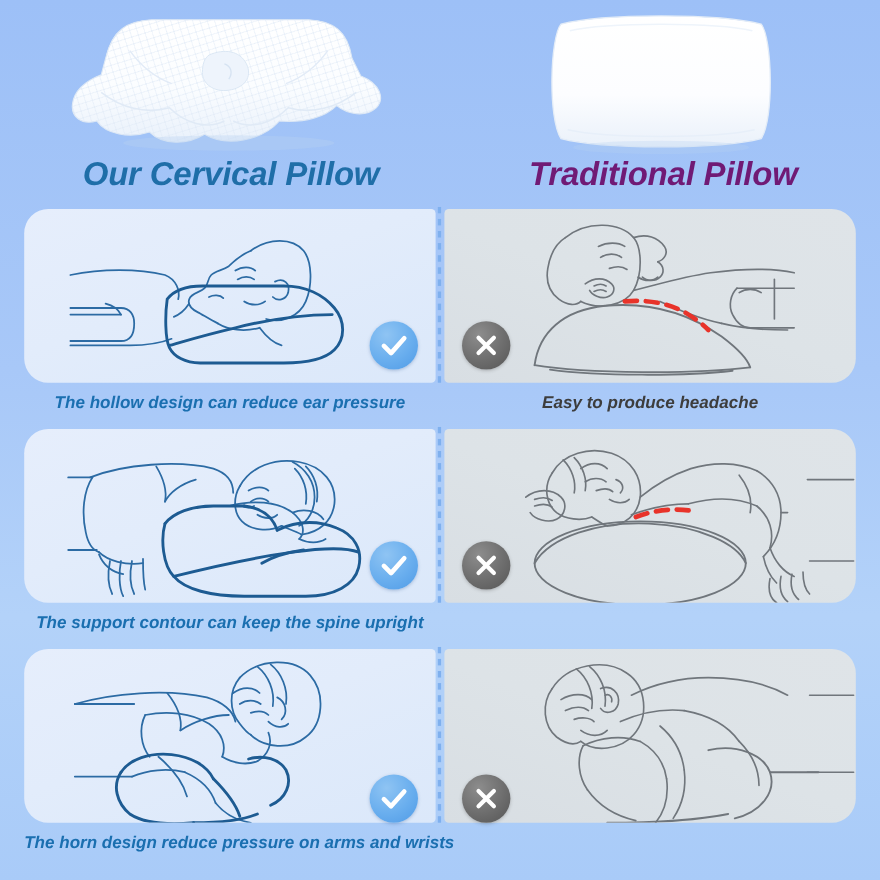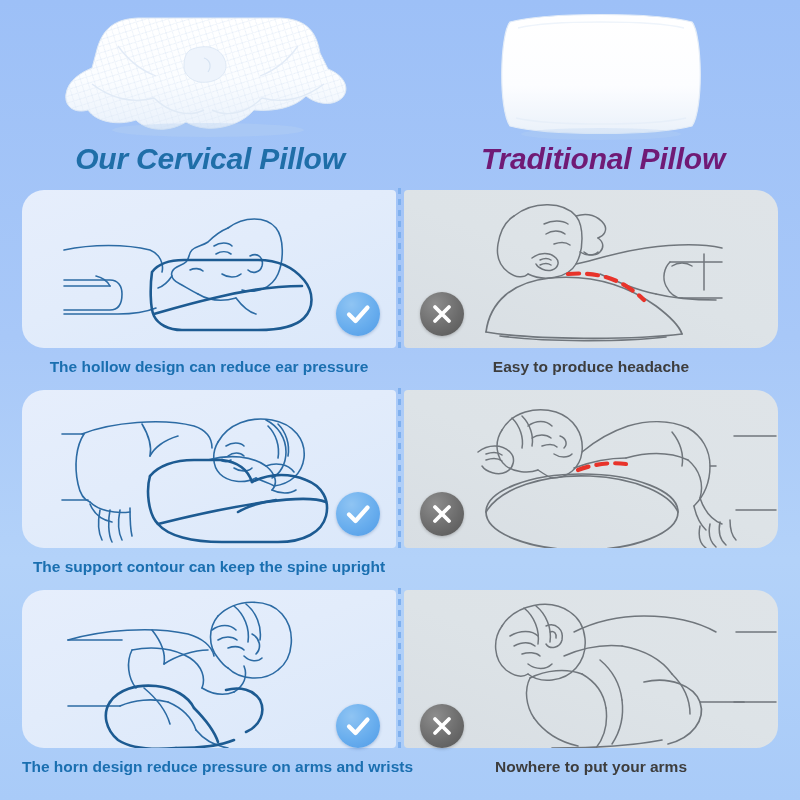--- a/index.html
+++ b/index.html
@@ -70,21 +70,21 @@
     box-shadow:0 1px 3px rgba(40,80,140,.3);
   }
   .mark-x {
     left:420px; top:106px;
     background:radial-gradient(circle at 35% 28%, #8d8d8d 0%, #6d6d6d 55%, #555 100%);
     box-shadow:0 1px 3px rgba(60,60,60,.3);
   }
 
   .caption {
     position:absolute; top:166px; height:30px; line-height:30px;
-    font-size:15.5px; font-weight:700; white-space:nowrap;
+    font-size:15.5px; font-style:italic; font-weight:700; white-space:nowrap;
   }
   .cap-good { left:22px;  width:374px; text-align:center; color:#1a6fb0; }
   .cap-bad  { left:404px; width:374px; text-align:center; color:#3d3d3d; }
 
   .row-3 .mark-check { top:118px; }
   .row-3 .mark-x     { top:118px; }
 </style>
 </head>
 <body>
 
@@ -457,14 +457,13 @@
       <path d="M6 15.5 L12.5 22 L24.5 8.5" fill="none" stroke="#fff" stroke-width="4.2" stroke-linecap="round" stroke-linejoin="round"></path>
     </svg>
   </div>
   <div class="mark mark-x">
     <svg viewBox="0 0 30 30">
       <path d="M8 8 L22 22 M22 8 L8 22" fill="none" stroke="#fff" stroke-width="3.8" stroke-linecap="round"></path>
     </svg>
   </div>
 
   <div class="caption cap-good">The horn design reduce pressure on arms and wrists</div>
-  <div class="caption cap-bad">Nowhere to put your arms</div>
 </div>
 
 </body></html>

